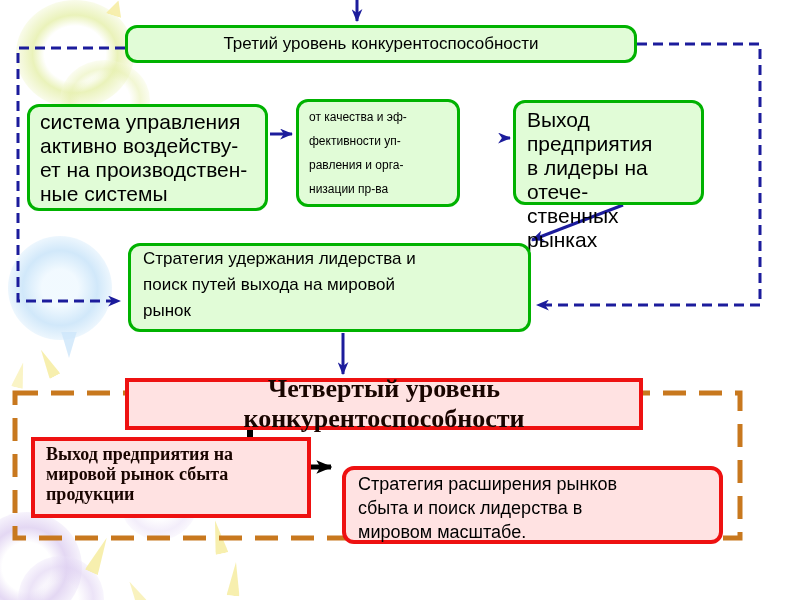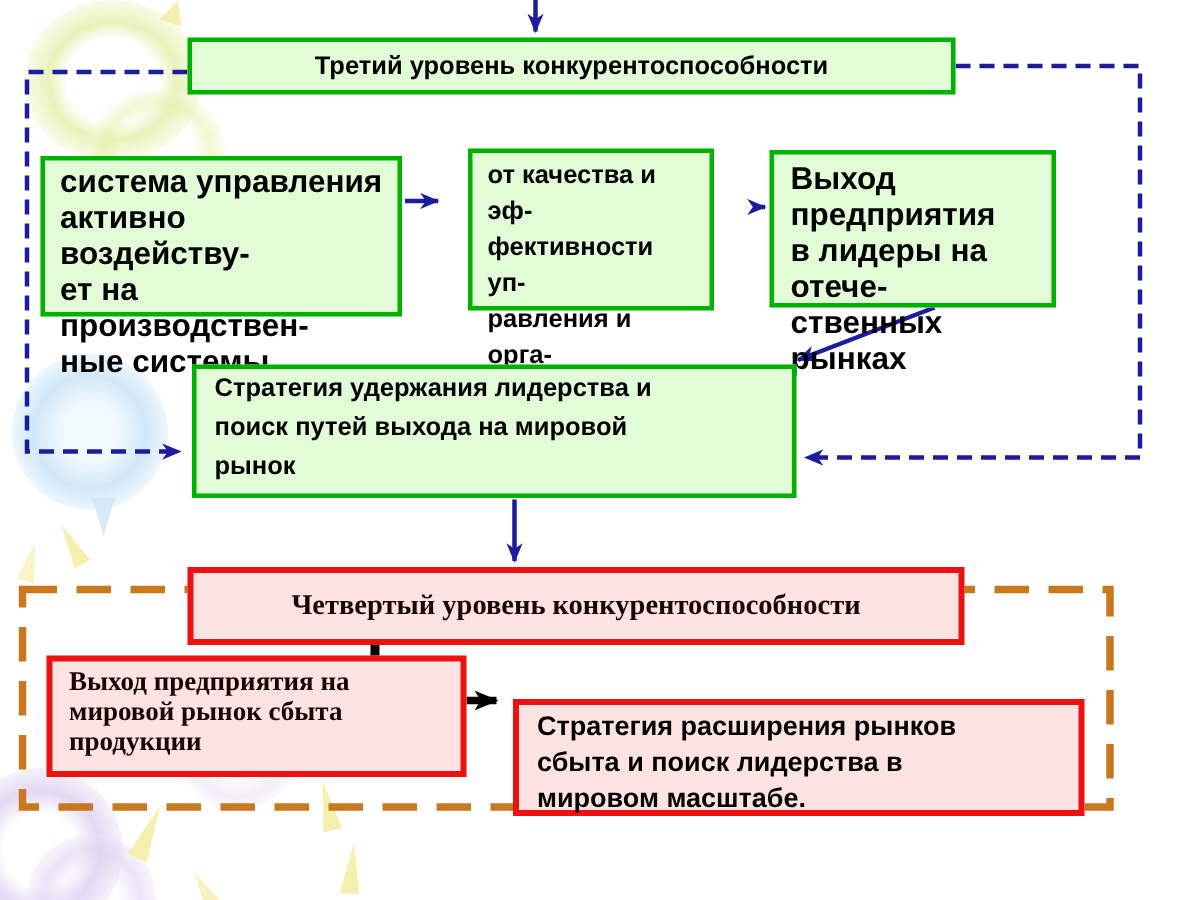--- a/index.html
+++ b/index.html
@@ -35,29 +35,29 @@
   .r8{left:130px;top:580px;width:12px;height:26px;transform:rotate(-30deg);opacity:.8;}
 
   
   svg.connectors{position:absolute;left:0;top:0;z-index:1;}
 
   
   .box{position:absolute;z-index:2;box-sizing:border-box;white-space:pre-line;color:#000;}
   .gbox{background:var(--green-fill,#e1fcd7);border:3px solid var(--green-border,#00b200);}
   .pbox{background:var(--pink-fill,#ffe2e2);border:4px solid var(--red-border,#ee1111);}
   .title-box{display:flex;align-items:center;justify-content:center;text-align:center;}
-  .sans-bold{font-family:"Liberation Sans",sans-serif;font-weight:bold;}
+  .sans-bold{font-family:"Liberation Sans",sans-serif;font-weight:normal;border-radius:12px;}
   .serif-bold{font-family:"Liberation Serif",serif;font-weight:bold;}
 
   .lvl3-title{left:125px;top:25px;width:512px;height:38px;font-size:17px;}
   .box-a{left:27px;top:104px;width:241px;height:107px;font-size:21px;line-height:24px;padding:3px 10px;}
-  .box-b{left:296px;top:99px;width:164px;height:108px;font-size:17px;line-height:24px;padding:3px 10px;margin-left:16px;}
+  .box-b{left:296px;top:99px;width:164px;height:108px;font-size:12px;line-height:24px;padding:3px 10px;}
   .box-c{left:513px;top:100px;width:191px;height:105px;font-size:21px;line-height:24px;padding:5px 11px;}
   .box-strategy3{left:128px;top:243px;width:403px;height:89px;font-size:17px;line-height:26px;padding:0 12px;}
-  .lvl4-title{left:125px;top:378px;width:518px;height:52px;font-size:19px;color:#190500;}
+  .lvl4-title{left:125px;top:378px;width:518px;height:52px;font-size:26px;color:#190500;}
   .box-world{left:31px;top:437px;width:280px;height:81px;font-size:18px;line-height:20px;padding:3px 11px;color:#190500;}
   .box-strategy4{left:342px;top:438px;width:381px;height:78px;font-size:18px;line-height:24px;padding:2px 12px;margin-top:28px;}
 </style>
 </head>
 <body>
 
 <div class="stage">
 
   <div class="deco balloon b-green"></div>
   <div class="deco balloon b-green2"></div>

